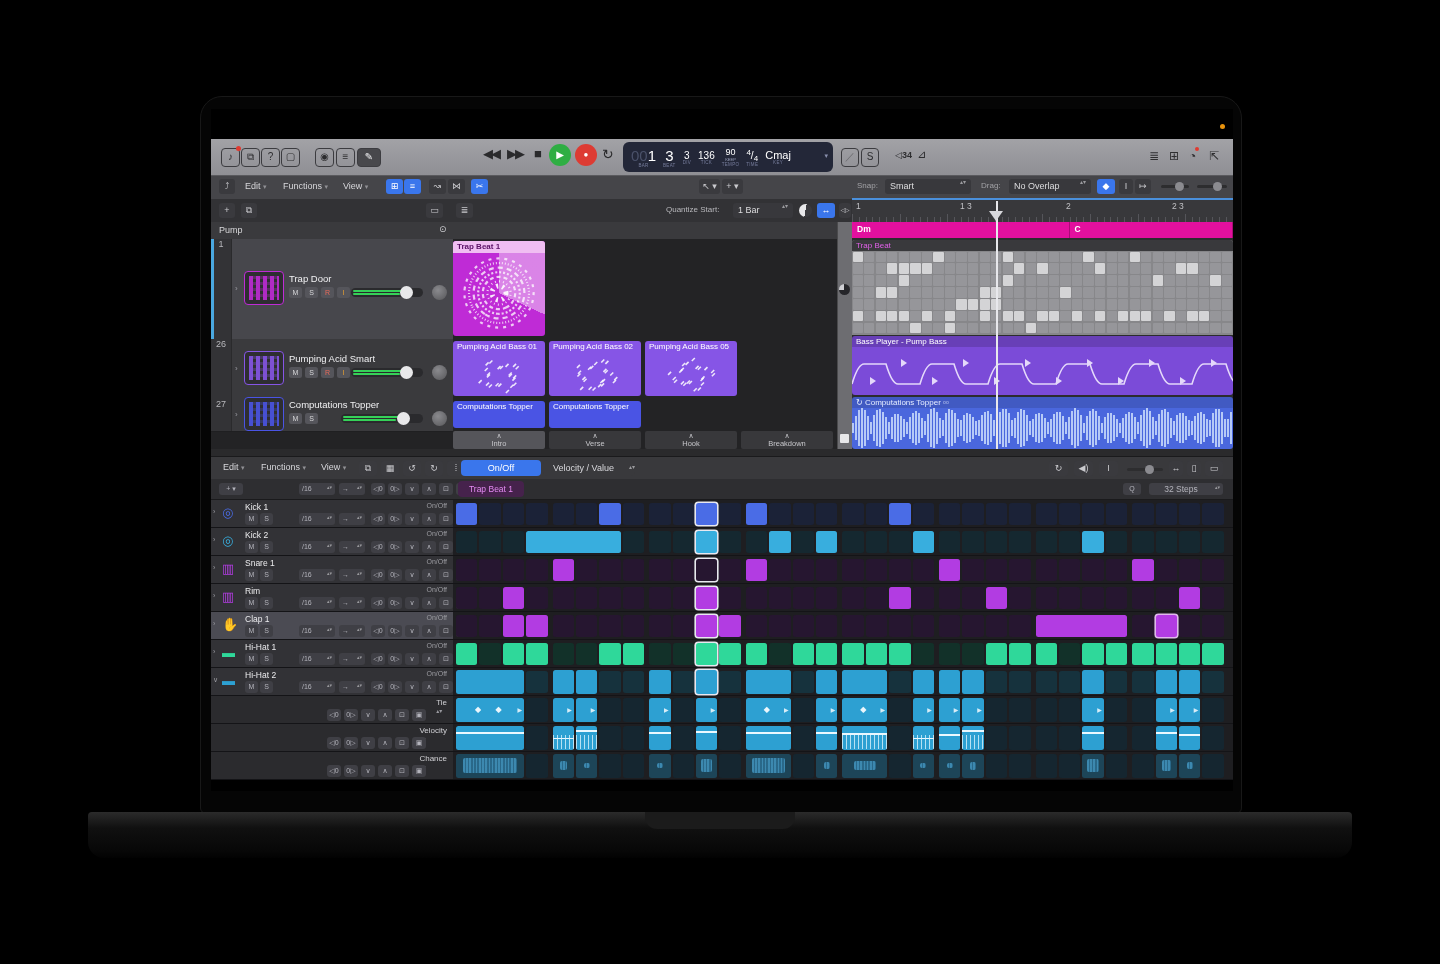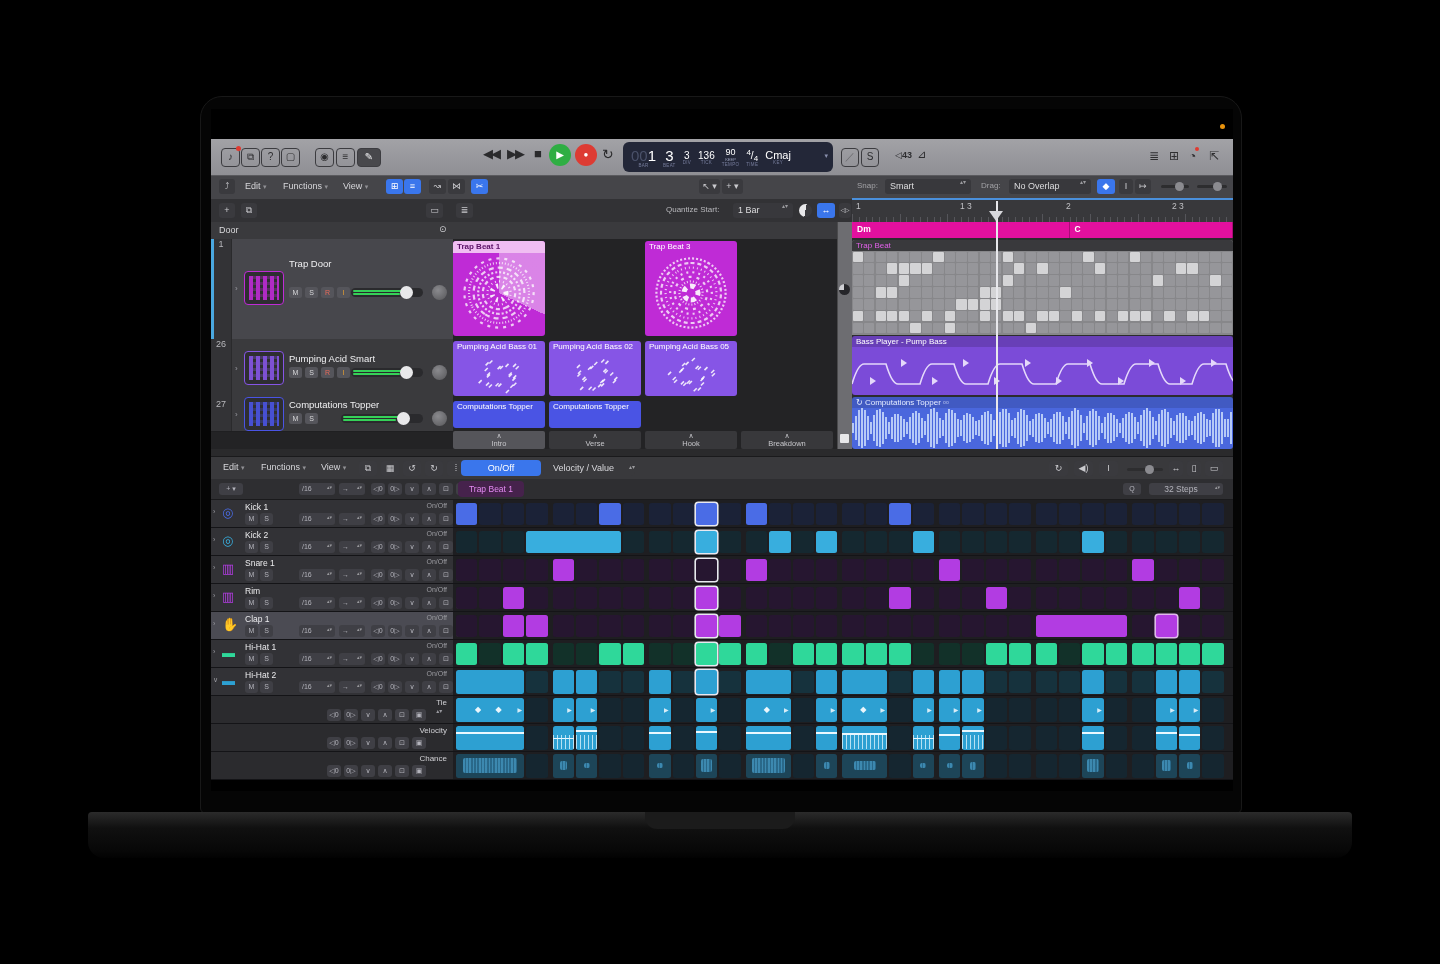--- a/index.html
+++ b/index.html
@@ -104,21 +104,21 @@
             <div class="lcdcol"><span style="font-size:15px;">3</span><div class="lcdlab">BEAT</div></div>
             <div class="lcdcol"><span style="font-size:10px;">3</span><div class="lcdlab">DIV</div></div>
             <div class="lcdcol"><span style="font-size:10px;">136</span><div class="lcdlab">TICK</div></div>
             <div class="lcdcol" style="line-height: 6px; margin-top: 2px;"><span style="font-size:9px;">90</span><br><span style="font-size:4px;color:#9aa0bc;">KEEP</span><div class="lcdlab">TEMPO</div></div>
             <div class="lcdcol"><span style="font-size:8px;vertical-align:4px;">4</span><span style="font-size:10px;">/</span><span style="font-size:8px;vertical-align:-2px;">4</span><div class="lcdlab">TIME</div></div>
             <div class="lcdcol"><span style="font-size:11px;">Cmaj</span><div class="lcdlab">KEY</div></div>
             <div style="position: absolute; right: 5px; top: 10px; color: rgb(138, 144, 174); font-size: 7px;">▾</div>
           </div>
           <div class="tbtn" style="left: 630px; width: 16px; color: rgb(106, 106, 110);">／</div>
           <div class="tbtn" style="left: 650px; width: 16px;">S</div>
-          <div style="position: absolute; left: 684px; top: 11px; font-size: 9px; color: rgb(46, 46, 48); font-weight: bold;">◁43</div>
+          <div style="position: absolute; left: 684px; top: 11px; font-size: 9px; color: rgb(46, 46, 48); font-weight: bold;">◁34</div>
           <div style="position: absolute; left: 706px; top: 9px; font-size: 11px; color: rgb(46, 46, 48);">⊿</div>
           <div class="rt-ic" style="left: 938px;">≣</div>
           <div class="rt-ic" style="left: 958px;">⊞</div>
           <div class="rt-ic" style="left: 978px;">◔<div style="position: absolute; right: -3px; top: -2px; width: 4px; height: 4px; border-radius: 50%; background: rgb(224, 58, 48);"></div></div>
           <div class="rt-ic" style="left: 998px;">⇱</div>
         </div>
         <div class="tb-ed">
           <div class="icbtn" style="left: 8px; width: 16px;">⤴</div>
           <div class="menu" style="left: 34px;">Edit <span class="car">▾</span></div>
           <div class="menu" style="left: 72px;">Functions <span class="car">▾</span></div>
@@ -149,65 +149,53 @@
           <div class="icbtn" style="left: 30px; width: 16px; top: 4px;">⧉</div>
           <div class="icbtn" style="left: 215px; width: 17px; top: 4px;">▭</div>
           <div class="icbtn" style="left: 245px; width: 17px; top: 4px;">≣</div>
           <div class="slab" style="left: 455px; top: 6px; color: rgb(184, 184, 188);">Quantize Start:</div>
           <div class="drop" style="left: 522px; top: 4px; width: 60px;">1 Bar<div class="updn">▴▾</div></div>
           <div style="position: absolute; left: 588px; top: 5px; width: 13px; height: 13px; border-radius: 50%; background: linear-gradient(100deg, rgb(232, 232, 234) 50%, rgb(58, 58, 62) 50%);"></div>
           <div class="icbtn blue" style="left: 606px; width: 18px; top: 4px;">↔</div>
           <div class="icbtn" style="left: 628px; width: 12px; top: 4px; font-size: 6px;">◁▷</div>
         </div>
         <div class="chord-row">
-          <div style="position: absolute; left: 8px; top: 3px; font-size: 9px;">Door</div>
+          <div style="position: absolute; left: 8px; top: 3px; font-size: 9px;">Pump</div>
           <div style="position: absolute; left: 228px; top: 2px; color: rgb(207, 207, 211); font-size: 9px;">⊙</div>
         </div>
         <div style="position: absolute; left: 0px; top: 100px; width: 641px; height: 210px; background: rgb(35, 35, 37); overflow: hidden;">
           <div class="llrow" style="top: 0px; height: 100px;">
             <div class="llhead" style="background: rgb(71, 71, 76);">
               <div class="tnum">1</div>
               <div style="position: absolute; left: 0px; top: 0px; width: 3px; height: 100%; background: rgb(74, 168, 224);"></div>
               <div style="position: absolute; left: 24px; top: 45px; color: rgb(154, 154, 160); font-size: 8px;">›</div>
               <div style="position: absolute; left: 33px; top: 32px; width: 40px; height: 34px; background: rgb(46, 46, 49); border-radius: 4px; border: 1px solid rgb(191, 43, 214); box-sizing: border-box; padding: 4px;">
                 <div style="width: 100%; height: 100%; background: repeating-linear-gradient(90deg, rgb(191, 43, 214) 0px, rgb(191, 43, 214) 4px, transparent 4px, transparent 7px), repeating-linear-gradient(rgba(191, 43, 214, 0.333) 0px, rgba(191, 43, 214, 0.333) 3px, transparent 3px, transparent 6px); opacity: 0.9;"></div>
               </div>
-              <div class="tname" style="top: 19px;">Trap Door</div>
+              <div class="tname" style="top: 34px;">Trap Door</div>
               <div style="position: absolute; left: 78px; top: 48px;"><div class="msbtn">M</div><div class="msbtn">S</div><div class="msbtn" style="color: rgb(232, 106, 90);">R</div><div class="msbtn" style="color: rgb(232, 160, 48);">I</div></div>
               <div class="meter" style="left: 140px; top: 49px; width: 72px;">
                 <div class="meterfill" style="width: 70%;"></div>
                 <div class="meterfill" style="top: 5px; width: 65%;"></div>
                 <div style="position: absolute; left: 68%; top: -2px; width: 13px; height: 13px; border-radius: 50%; background: rgb(232, 232, 234);"></div>
               </div>
               <div class="knob" style="left: 221px; top: 46px;"></div>
             </div>
             <div class="cell" style="left: 242px; top: 2px; width: 92px; height: 95px; background: rgb(191, 43, 214);">
               <div class="cellhd" style="background: rgb(240, 190, 242); color: rgb(90, 16, 102); font-weight: bold;">Trap Beat 1</div>
               <svg width="92" height="82" style="position: absolute; top: 12px;">
                 <circle cx="46" cy="40" r="7" fill="none" stroke="#fff" stroke-width="5" stroke-dasharray="2 4" opacity="0.9" transform="rotate(0 46 40)"></circle>
                 <circle cx="46" cy="40" r="11.6" fill="none" stroke="#fff" stroke-width="2.2" stroke-dasharray="1 3" opacity="0.75" transform="rotate(31 46 40)"></circle>
                 <circle cx="46" cy="40" r="16.2" fill="none" stroke="#fff" stroke-width="2.2" stroke-dasharray="4 3" opacity="0.75" transform="rotate(62 46 40)"></circle>
                 <circle cx="46" cy="40" r="20.799999999999997" fill="none" stroke="#fff" stroke-width="2.2" stroke-dasharray="2 2" opacity="0.75" transform="rotate(93 46 40)"></circle>
                 <circle cx="46" cy="40" r="25.4" fill="none" stroke="#fff" stroke-width="2.2" stroke-dasharray="5 4" opacity="0.75" transform="rotate(124 46 40)"></circle>
                 <circle cx="46" cy="40" r="30" fill="none" stroke="#fff" stroke-width="2.2" stroke-dasharray="1 2" opacity="0.75" transform="rotate(155 46 40)"></circle>
                 <circle cx="46" cy="40" r="34.599999999999994" fill="none" stroke="#fff" stroke-width="2.2" stroke-dasharray="3 5" opacity="0.75" transform="rotate(186 46 40)"></circle>
               </svg>
               <div style="position: absolute; left: 0px; top: 12px; width: 100%; height: 82px; background: conic-gradient(at 50% 49%, rgba(255, 255, 255, 0.42) 0deg, rgba(255, 255, 255, 0.42) 115deg, transparent 115deg);"></div>
-            </div>
-            <div class="cell" style="left: 434px; top: 2px; width: 92px; height: 95px; background: rgb(191, 43, 214);">
-              <div class="cellhd">Trap Beat 3</div>
-              <svg width="92" height="82" style="position: absolute; top: 12px;">
-                <circle cx="46" cy="40" r="7" fill="none" stroke="#fff" stroke-width="5" stroke-dasharray="5 4" opacity="0.9" transform="rotate(114 46 40)"></circle>
-                <circle cx="46" cy="40" r="11.6" fill="none" stroke="#fff" stroke-width="2.2" stroke-dasharray="1 2" opacity="0.75" transform="rotate(145 46 40)"></circle>
-                <circle cx="46" cy="40" r="16.2" fill="none" stroke="#fff" stroke-width="2.2" stroke-dasharray="3 5" opacity="0.75" transform="rotate(176 46 40)"></circle>
-                <circle cx="46" cy="40" r="20.799999999999997" fill="none" stroke="#fff" stroke-width="2.2" stroke-dasharray="2 4" opacity="0.75" transform="rotate(207 46 40)"></circle>
-                <circle cx="46" cy="40" r="25.4" fill="none" stroke="#fff" stroke-width="2.2" stroke-dasharray="1 3" opacity="0.75" transform="rotate(238 46 40)"></circle>
-                <circle cx="46" cy="40" r="30" fill="none" stroke="#fff" stroke-width="2.2" stroke-dasharray="4 3" opacity="0.75" transform="rotate(269 46 40)"></circle>
-                <circle cx="46" cy="40" r="34.599999999999994" fill="none" stroke="#fff" stroke-width="2.2" stroke-dasharray="2 2" opacity="0.75" transform="rotate(300 46 40)"></circle>
-              </svg>
             </div>
           </div>
           <div class="llrow" style="top: 100px; height: 60px;">
             <div class="llhead">
               <div class="tnum">26</div>
               <div style="position: absolute; left: 24px; top: 25px; color: rgb(154, 154, 160); font-size: 8px;">›</div>
               <div style="position: absolute; left: 33px; top: 12px; width: 40px; height: 34px; background: rgb(46, 46, 49); border-radius: 4px; border: 1px solid rgb(134, 85, 230); box-sizing: border-box; padding: 4px;">
                 <div style="width: 100%; height: 100%; background: repeating-linear-gradient(90deg, rgb(134, 85, 230) 0px, rgb(134, 85, 230) 4px, transparent 4px, transparent 7px), repeating-linear-gradient(rgba(134, 85, 230, 0.333) 0px, rgba(134, 85, 230, 0.333) 3px, transparent 3px, transparent 6px); opacity: 0.9;"></div>
               </div>
               <div class="tname" style="top: 14px;">Pumping Acid Smart</div>

